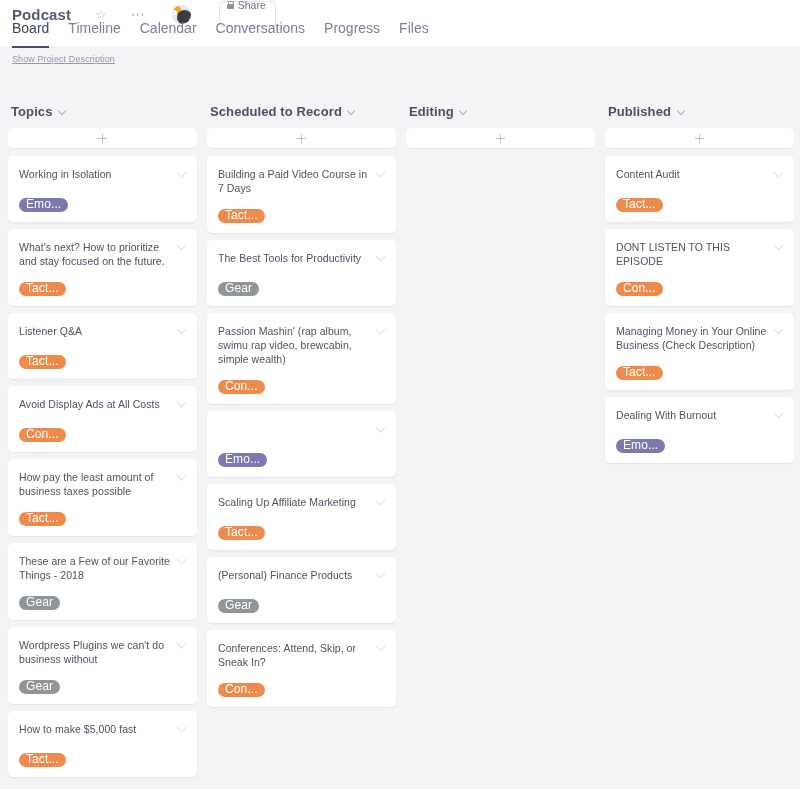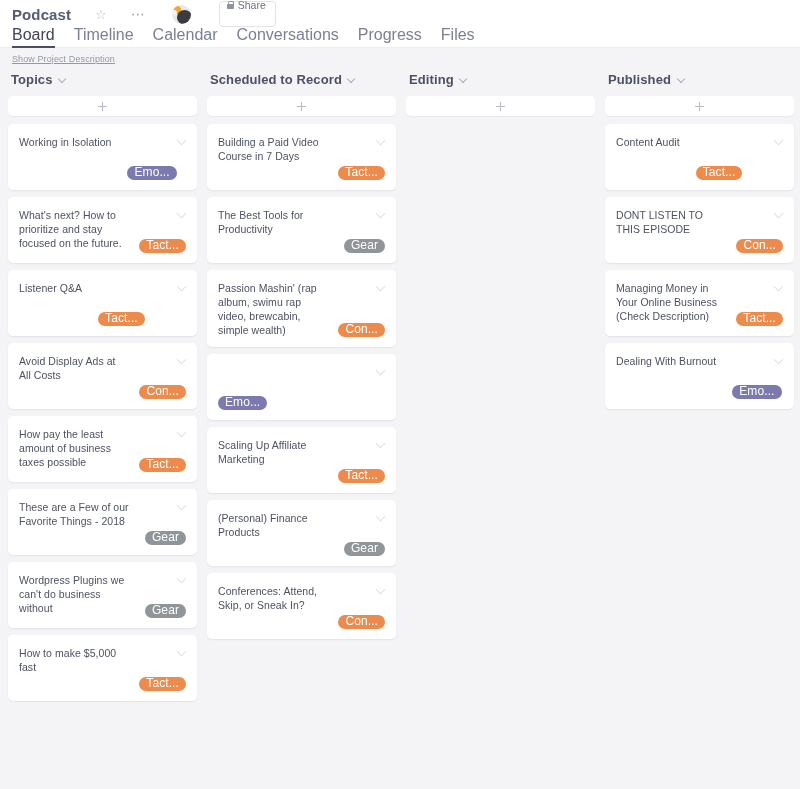--- a/index.html
+++ b/index.html
@@ -113,23 +113,23 @@
   .navtabs {
     display: flex;
     align-items: flex-end;
     gap: 19px;
     padding: 0 0 0 12px;
     height: 20px;
     border-bottom: 1px solid #edeef1;
     background: #fff;
   }
   .navtab {
-    font-size: 16px;
+    font-size: 14px;
     color: #7b8194;
-    padding-bottom: 3px;
+    padding-bottom: 11px;
     cursor: pointer;
     position: relative;
     white-space: nowrap;
   }
   .navtab.active {
     color: #3f4456;
     font-weight: 400;
   }
   .navtab.active::after {
     content: "";
@@ -157,20 +157,21 @@
   }
   .columns {
     display: flex;
     gap: 10px;
     padding: 4px 10px 0 8px;
     align-items: flex-start;
   }
   .column {
     width: 189px;
     flex: 0 0 189px;
+    margin-top: 32px;
   }
   .col-header {
     display: flex;
     align-items: center;
     gap: 6px;
     padding: 2px 0 9px 3px;
   }
   .col-title {
     font-size: 13px;
     font-weight: 700;
@@ -218,21 +219,21 @@
   .card {
     background: #fff;
     border-radius: 5px;
     box-shadow: 0 1px 1.5px rgba(80,85,105,0.10);
     padding: 11px 11px 10px 11px;
     margin-bottom: 7px;
     position: relative;
     cursor: pointer;
     min-height: 66px;
     display: flex;
-    flex-direction: row;
+    flex-direction: column;
   }
   .card-title {
     font-size: 10.5px;
     line-height: 14px;
     color: #4d5262;
     padding-right: 16px;
     letter-spacing: .05px;
   }
   .card-chev {
     position: absolute;

